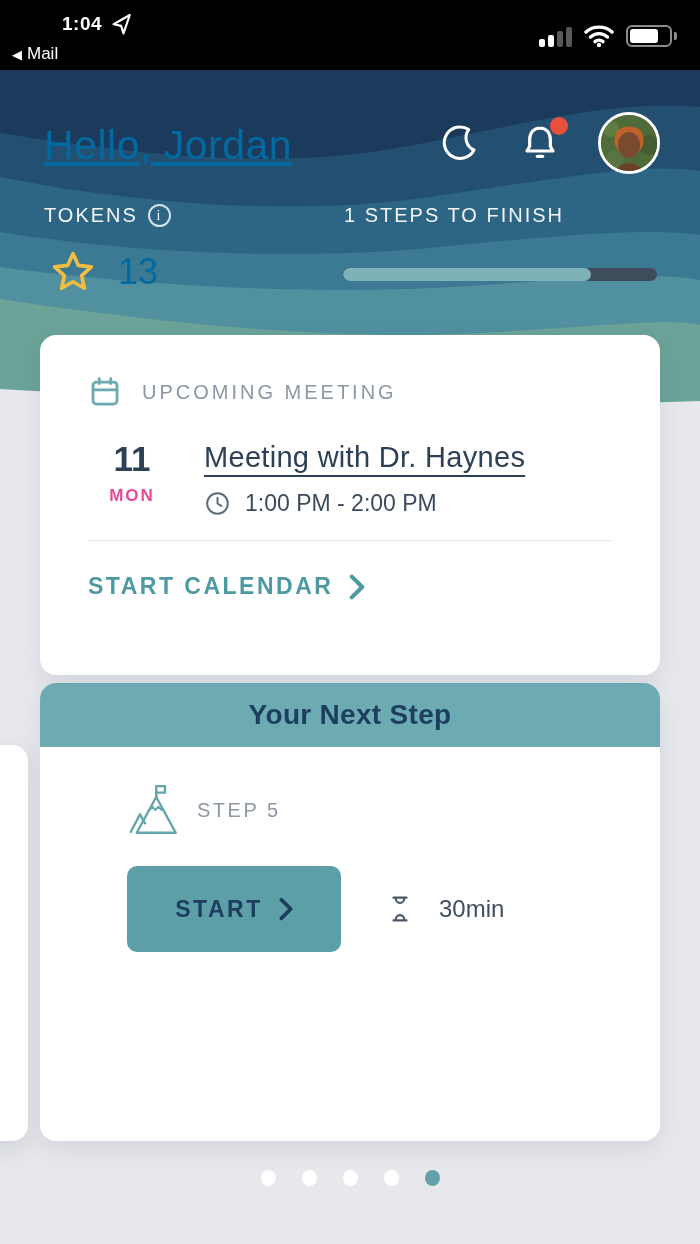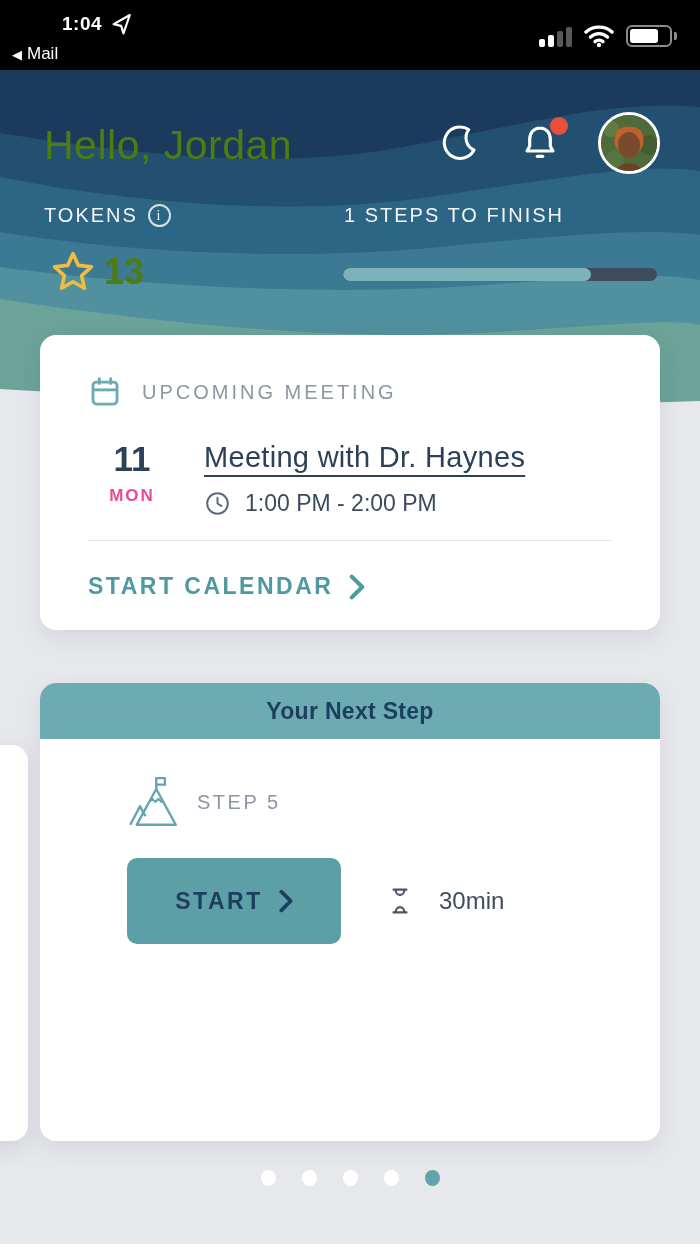--- a/index.html
+++ b/index.html
@@ -18,51 +18,51 @@
   .sig i.dim { background:rgba(255,255,255,.35); }
   .batt { position:relative; width:46px; height:22px; }
   .batt .shell { position:absolute; inset:0; border:2px solid rgba(255,255,255,.55); border-radius:6px; }
   .batt .fill { position:absolute; left:4px; top:4px; height:14px; width:28px; background:#fff; border-radius:3px; }
   .batt .nub { position:absolute; right:-5px; top:7px; width:3px; height:8px; background:rgba(255,255,255,.55); border-radius:0 2px 2px 0; }
 
   
   .header { position:absolute; top:0; left:0; width:700px; height:410px; z-index:1; }
   .header svg.waves { position:absolute; inset:0; }
 
-  .greeting { position:absolute; left:44px; top:122px; color:#4d7c0f; font-size:41px; font-weight:400; letter-spacing:.5px; z-index:5; }
+  .greeting { position:absolute; left:44px; top:122px; color:#0369a1; font-size:41px; font-weight:400; letter-spacing:.5px; z-index:5;text-decoration:underline; }
   .head-icons { position:absolute; right:40px; top:112px; display:flex; align-items:center; gap:36px; z-index:5; }
   .icon-btn { position:relative; width:44px; height:44px; display:flex; align-items:center; justify-content:center; }
   .badge { position:absolute; top:-4px; right:-6px; width:18px; height:18px; border-radius:50%; background:#e8503c; }
   .avatar { width:62px; height:62px; border-radius:50%; border:3px solid #fff; overflow:hidden; background:#55703f; }
 
   .tokens-row { position:absolute; top:204px; left:44px; right:44px; display:flex; z-index:5; color:#fff; }
   .lbl { font-size:20px; font-weight:400; letter-spacing:2px; color:#f2f4f6; display:flex; align-items:center; gap:10px; }
   .steps-lbl { position:absolute; left:300px; top:0; }
   .info-i { width:23px; height:23px; border-radius:50%; border:2px solid rgba(255,255,255,.8); font-size:14px; font-style:normal; display:flex; align-items:center; justify-content:center; font-family:"Liberation Serif",serif; }
-  .tokens-val { position:absolute; top:250px; left:50px; display:flex; align-items:center; gap:8px; z-index:5; color:#4d7c0f; font-size:36px; font-weight:700; }
+  .tokens-val { position:absolute; top:250px; left:50px; display:flex; align-items:center; gap:22px; z-index:5; color:#0369a1; font-size:36px; font-weight:400; }
   .progress { position:absolute; left:343px; top:268px; width:314px; height:13px; border-radius:7px; background:#3e4c5c; z-index:5; overflow:hidden; }
   .progress .pfill { height:100%; border-radius:7px; background:#7db3b8; }
 
   
   .card { position:absolute; left:40px; width:620px; background:#fff; border-radius:16px; box-shadow:0 8px 22px rgba(40,60,90,.10); z-index:10; }
 
-  .meeting-card { top:335px; height:295px; padding:40px 48px 0 48px; }
+  .meeting-card { top:335px; height:340px; padding:40px 48px 0 48px; }
   .m-label { display:flex; align-items:center; gap:20px; color:#8d96a4; font-size:20px; letter-spacing:3px; font-weight:400; }
   .m-row { display:flex; margin-top:32px; }
   .m-date { width:88px; text-align:center; }
   .m-day { font-size:35px; font-weight:600; color:#2c4157; line-height:1; }
   .m-wd { margin-top:10px; font-size:17px; letter-spacing:2px; color:#ec4899; font-weight:700; }
   .m-main { flex:1; padding-left:28px; }
   .m-title { font-size:29px; color:#2c4157; font-weight:400; text-decoration:underline; text-underline-offset:8px; text-decoration-thickness:2px; letter-spacing:.3px; }
   .m-time { margin-top:16px; display:flex; align-items:center; gap:14px; color:#3a4b5e; font-size:23px; }
   .m-div { position:absolute; left:48px; right:48px; top:205px; height:1px; background:#e3e5e9; }
   .m-link { position:absolute; left:48px; top:238px; display:flex; align-items:center; gap:16px; color:#4e9aa3; font-size:23px; font-weight:700; letter-spacing:2.5px; }
 
   .next-card { top:683px; height:458px; }
-  .n-header { height:56px; background:#6cabb1; border-radius:16px 16px 0 0; display:flex; align-items:center; justify-content:center; color:#1d3e5f; font-size:23px; font-weight:600; letter-spacing:.3px; }
+  .n-header { height:64px; background:#6cabb1; border-radius:16px 16px 0 0; display:flex; align-items:center; justify-content:center; color:#1d3e5f; font-size:28px; font-weight:600; letter-spacing:.3px; }
   .n-body { padding:35px 48px 0 48px;margin-left:39px; }
   .n-steprow { display:flex; align-items:center; gap:18px; color:#8d96a4; font-size:20px; letter-spacing:2.5px; }
   .n-title { margin-top:26px; font-size:38px; font-weight:500; color:#3e4e63; letter-spacing:.3px; }
   .n-desc { margin-top:18px; width:548px; font-size:24px; color:#566274; line-height:1.6; letter-spacing:.2px; }
   .n-actions { margin-top:28px; display:flex; align-items:center; }
   .start-btn { width:214px; height:86px; background:#5d9fa7; border:none; border-radius:10px; display:flex; align-items:center; justify-content:center; gap:16px; color:#1d3e5f; font-size:23px; font-weight:700; letter-spacing:2.5px; font-family:inherit; cursor:pointer; }
   .duration { margin-left:46px; display:flex; align-items:center; gap:26px; color:#3f4d60; font-size:24px; }
 
   .peek-card { position:absolute; left:-32px; top:745px; width:60px; height:396px; background:#fff; border-radius:16px; box-shadow:0 8px 22px rgba(40,60,90,.12); z-index:9; }
 

